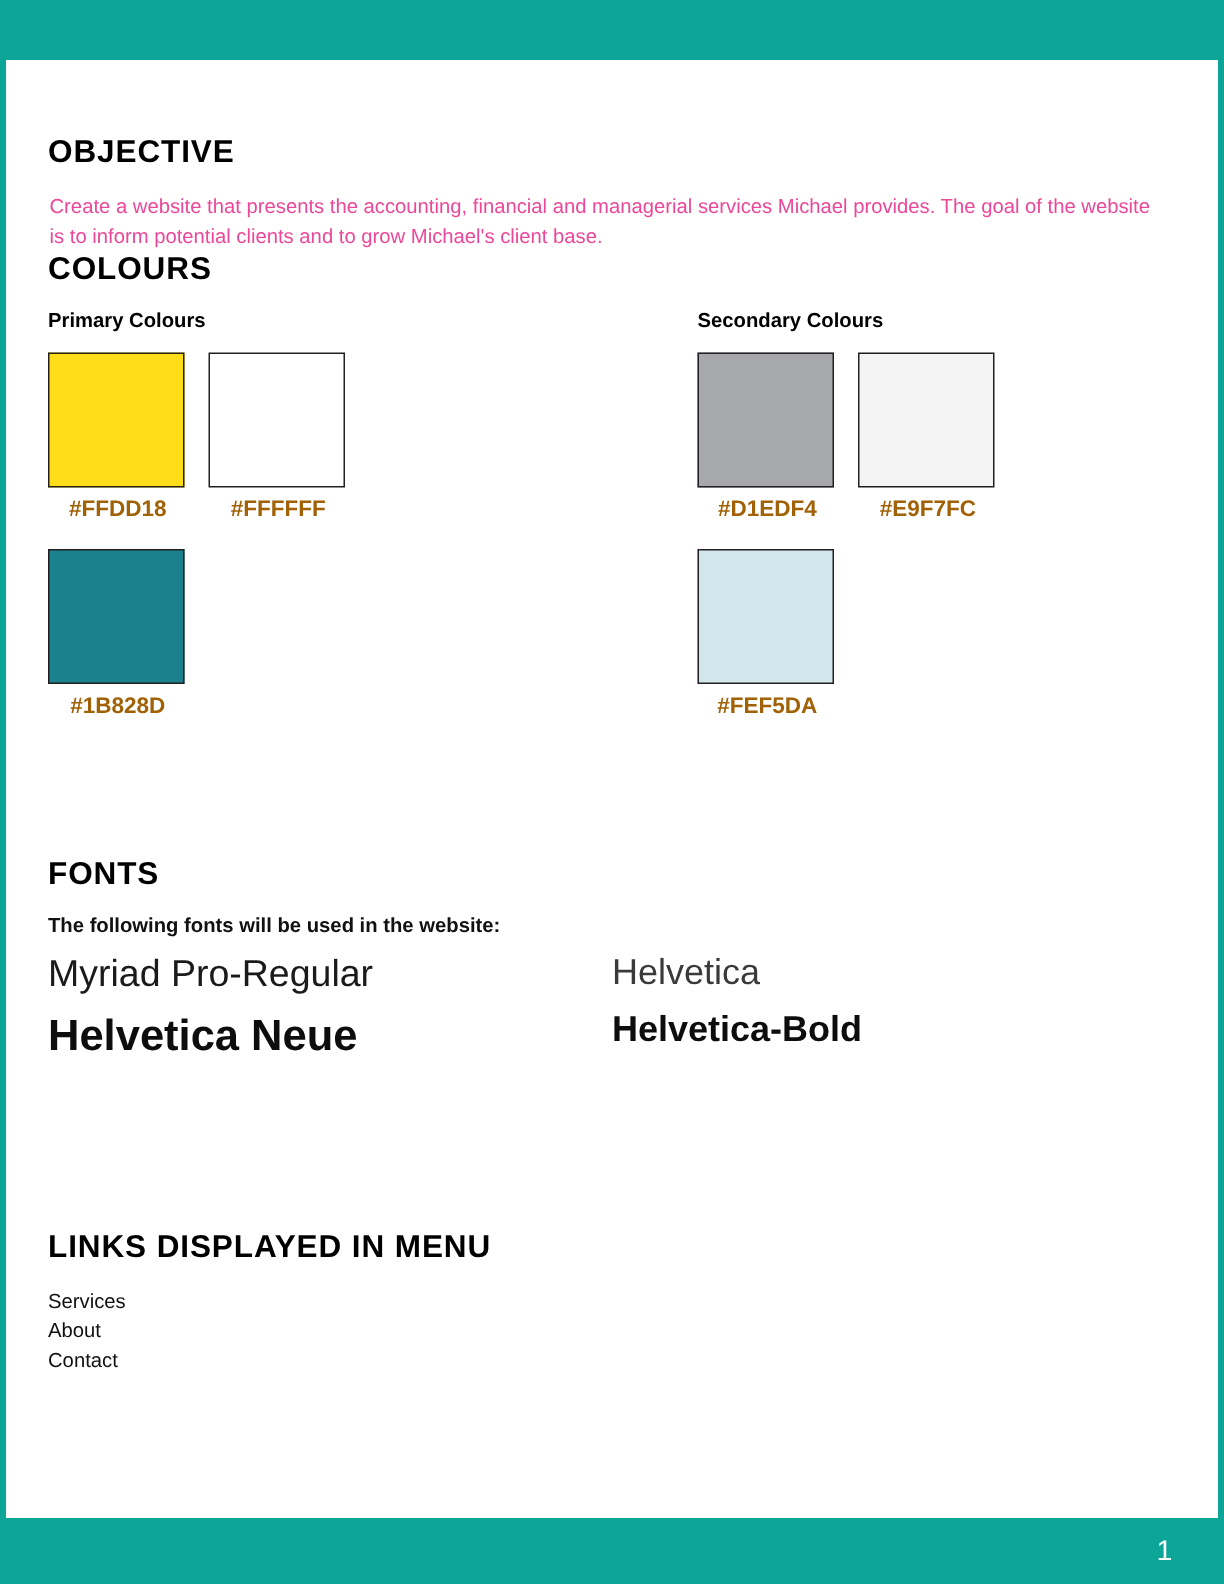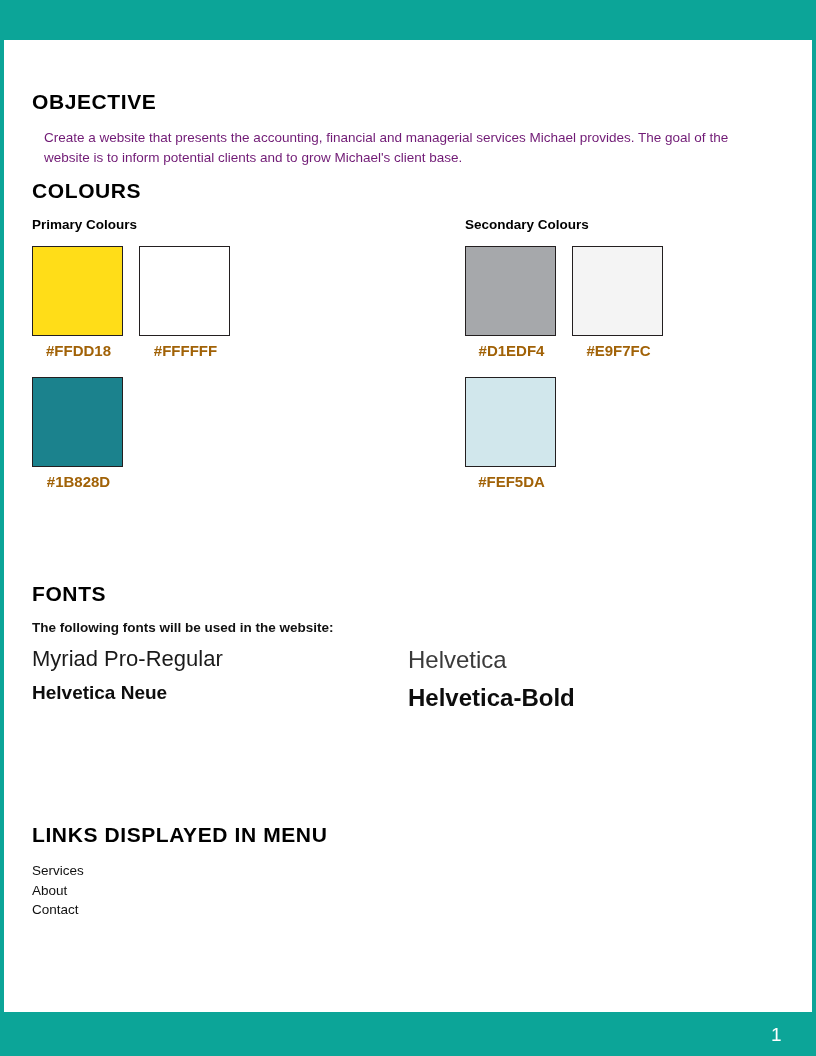--- a/index.html
+++ b/index.html
@@ -82,22 +82,22 @@
     font-size: 21px;
     font-weight: bold;
     letter-spacing: 0.6px;
     margin: 0 0 14px 0;
     color: #000000;
   }
 
   .body-text {
     font-size: 13.5px;
     line-height: 1.45;
-    margin: 12px;
-    color: #701a75;
+    margin: 1px;
+    color: #ec4899;
     max-width: 735px;
   }
 
   
   .colours-section {
   }
   .palette-row {
     display: flex;
     margin-top: 4px;
     align-items: flex-end;
@@ -152,26 +152,26 @@
     display: flex;
   }
   .fonts-col {
     width: 448px;
   }
   .font-sample {
     margin: 0 0 8px 0;
     line-height: 1.25;
   }
   .font-myriad {
-    font-size: 22px;
+    font-size: 25px;
     font-weight: normal;
     color: #1a1a1a;
   }
   .font-helvetica-neue {
-    font-size: 19px;
+    font-size: 29px;
     font-weight: bold;
     color: #0d0d0d;
   }
   .font-helvetica {
     font-size: 24px;
     font-weight: normal;
     color: #3a3a3a;
   }
   .font-helvetica-bold {
     font-size: 24px;

